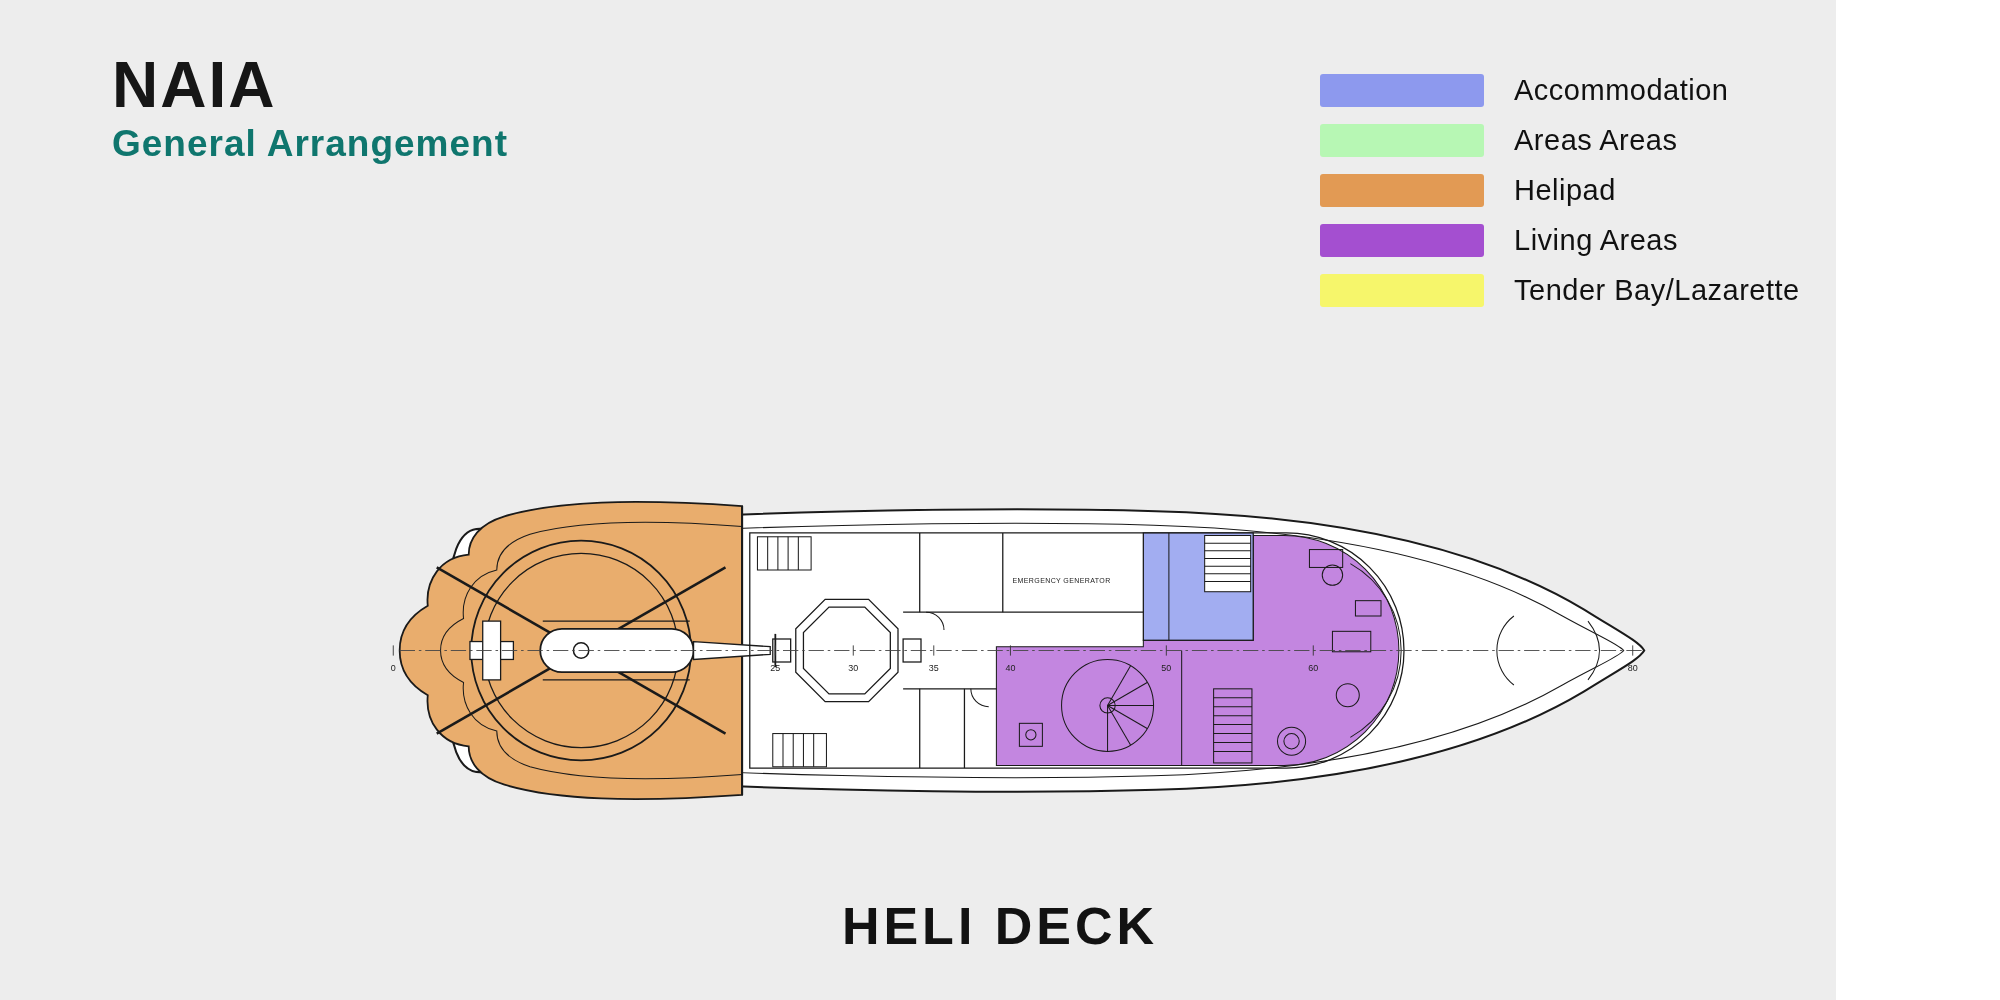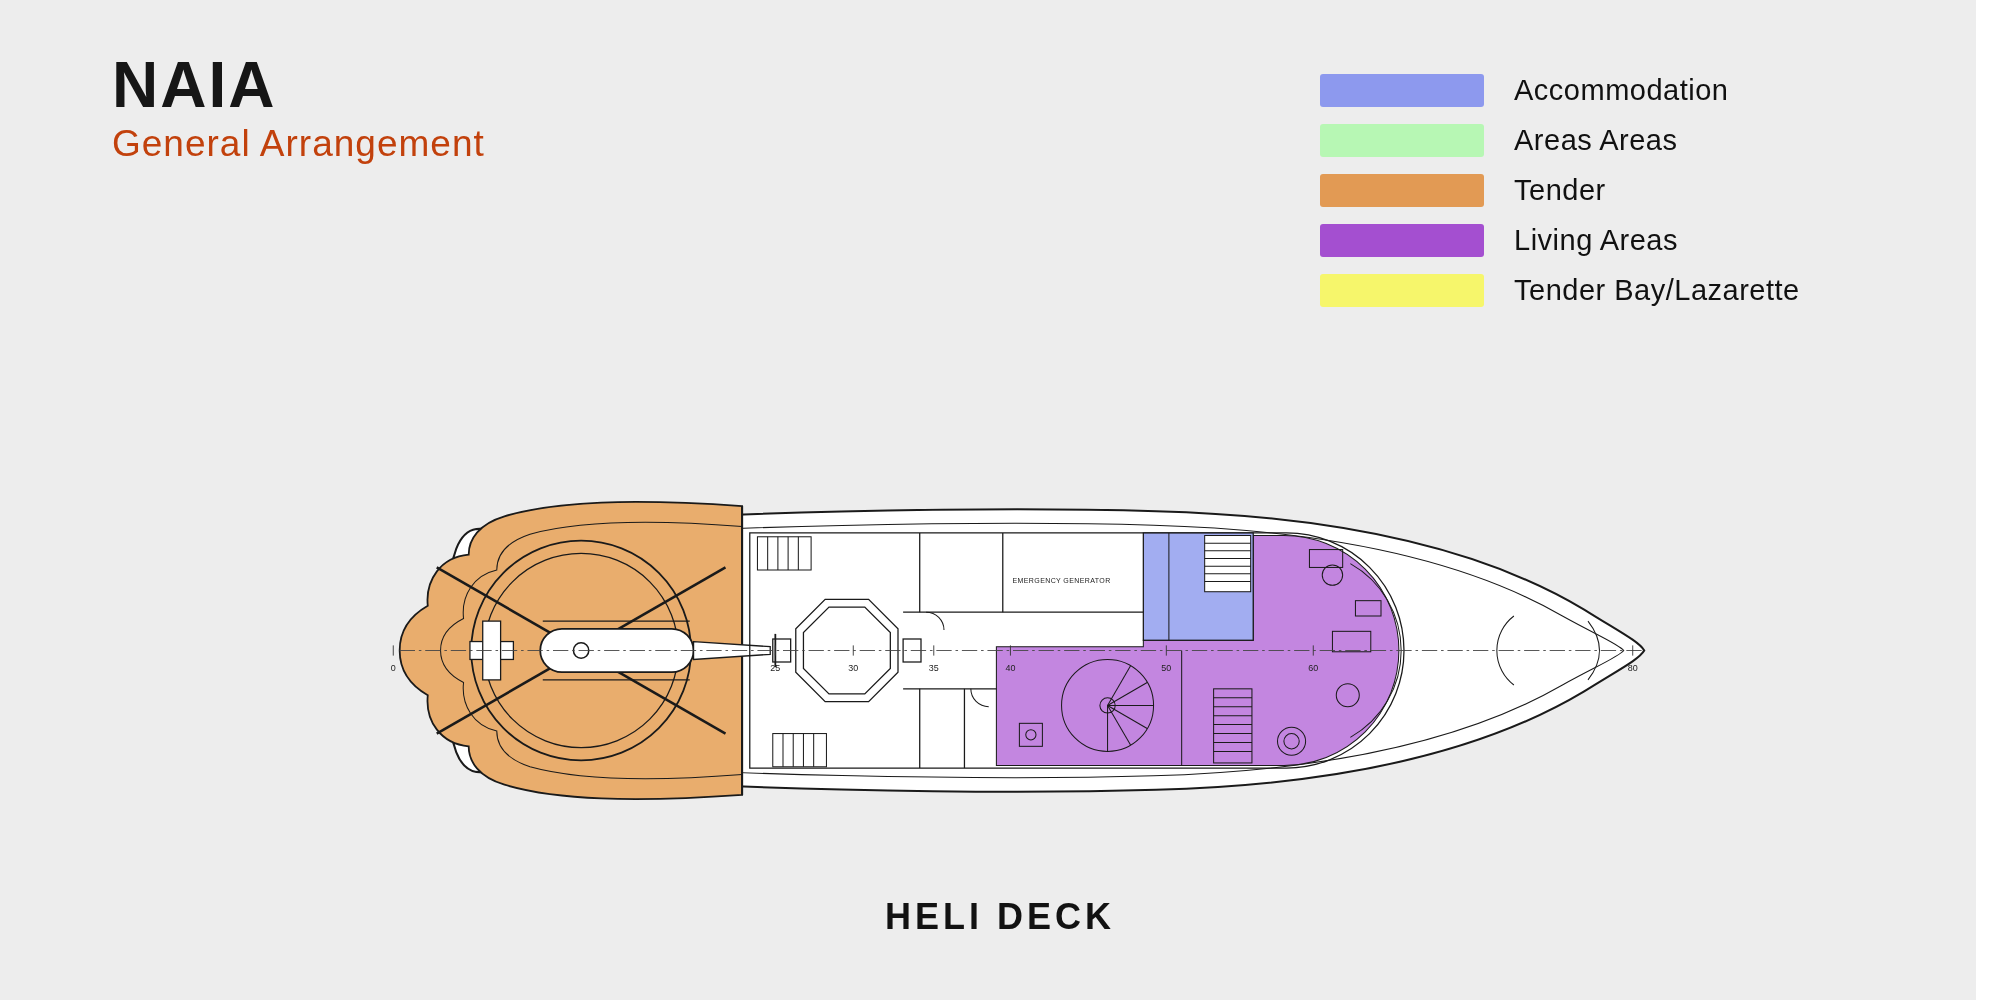--- a/index.html
+++ b/index.html
@@ -1,32 +1,32 @@
 <!DOCTYPE html>
 <html><head>
 <meta charset="utf-8">
 <style>
   * { margin:0; padding:0; box-sizing:border-box; }
   html,body { width:2000px; height:1000px; font-family:"Liberation Sans", sans-serif; }
-  .canvas { position:relative; width:1976px; height:1000px; overflow:hidden; }
+  .canvas { position:relative; width:1836px; height:1000px; overflow:hidden; }
 
   .title-block { position:absolute; left:112px; top:52px; }
   .vessel-name { font-size:64px; font-weight:800; letter-spacing:2px; color:#161616; line-height:1.05; }
-  .subtitle   { font-size:37px; font-weight:400; letter-spacing:1px; color:#c2410c; margin-top:4px; }
+  .subtitle   { font-size:37px; font-weight:700; letter-spacing:1px; color:#0f766e; margin-top:4px; }
 
   .legend { position:absolute; left:1320px; top:74px; }
   .legend-row { display:flex; align-items:flex-start; margin-bottom:16px; height:34px; }
   .swatch { display:inline-block; width:164px; height:33px; border-radius:3px; margin-right:30px; }
   .legend-label { font-size:29px; color:#111; letter-spacing:0.5px; }
 
   .plan { position:absolute; left:325px; top:478px; width:1330px; height:345px; }
   .plan svg { width:100%; height:100%; display:block; }
 
   .deck-label { position:absolute; left:0; top:896px; width:2000px; text-align:center;
-                font-size:36px; font-weight:700; letter-spacing:4px; color:#121212; }
+                font-size:52px; font-weight:700; letter-spacing:4px; color:#121212; }
 
   svg text { font-family:"Liberation Sans", sans-serif; fill:#222; }
   .hairline { stroke:#1a1a1a; stroke-width:0.8; fill:none; }
   .wall { stroke:#1a1a1a; stroke-width:1; fill:none; }
 </style>
 </head>
 <body>
 
 <div class="canvas" style="background: rgb(237, 237, 237);">
 
@@ -39,21 +39,21 @@
     <div class="legend-row">
       <span class="swatch" style="background: rgb(141, 153, 238);"></span>
       <span class="legend-label">Accommodation</span>
     </div>
     <div class="legend-row">
       <span class="swatch" style="background: rgb(183, 247, 180);"></span>
       <span class="legend-label">Areas Areas</span>
     </div>
     <div class="legend-row">
       <span class="swatch" style="background: rgb(226, 154, 84);"></span>
-      <span class="legend-label">Tender</span>
+      <span class="legend-label">Helipad</span>
     </div>
     <div class="legend-row">
       <span class="swatch" style="background: rgb(164, 79, 208);"></span>
       <span class="legend-label">Living Areas</span>
     </div>
     <div class="legend-row">
       <span class="swatch" style="background: rgb(246, 246, 107);"></span>
       <span class="legend-label">Tender Bay/Lazarette</span>
     </div>
   </div>

